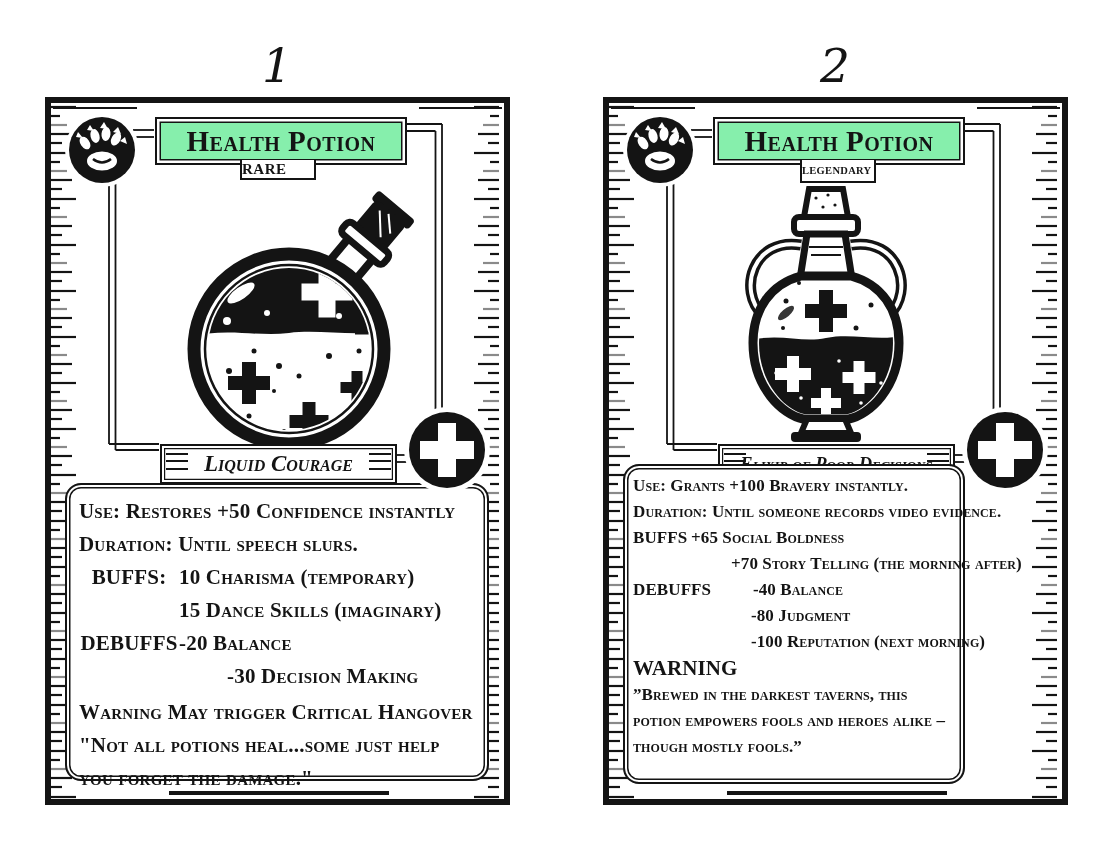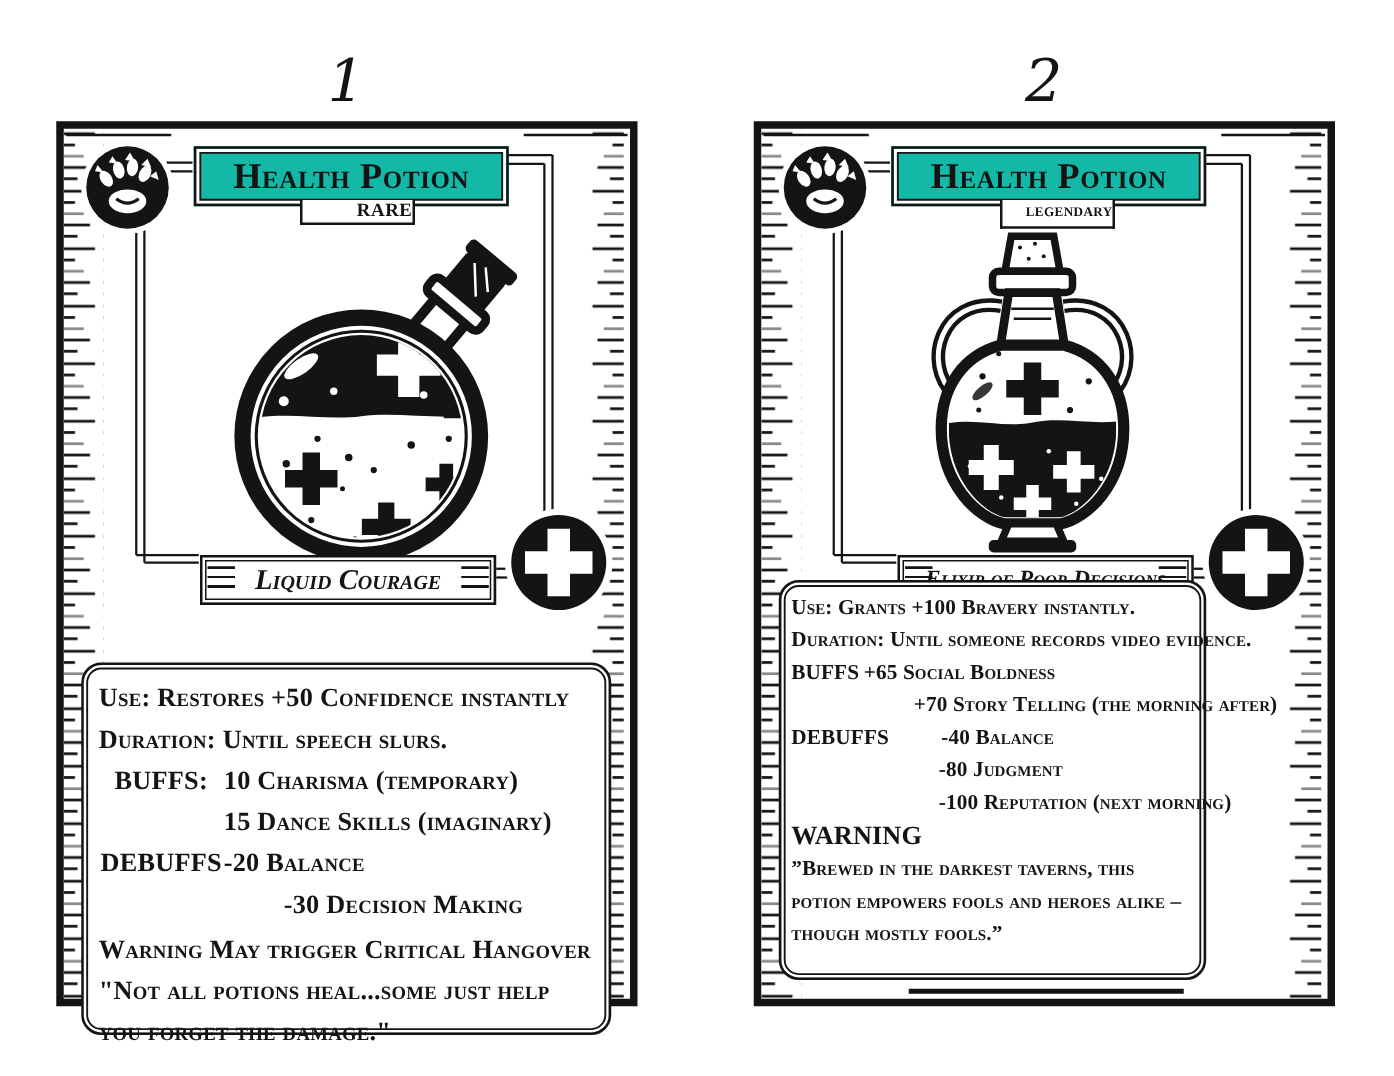--- a/index.html
+++ b/index.html
@@ -17,31 +17,31 @@
     border:6px solid #141414; background:#fff;
   }
   .card svg.overlay { position:absolute; left:0; top:0; width:453px; height:696px; }
   .card svg.pawbox  { position:absolute; left:11px; top:7px; width:80px; height:80px; z-index:4; }
   .card svg.badge   { position:absolute; left:351px; top:302px; width:90px; height:90px; z-index:5; }
   .card svg.bottle1 { position:absolute; left:108px; top:78px; width:276px; height:280px; z-index:2; }
   .card svg.bottle2 { position:absolute; left:122px; top:80px; width:190px; height:262px; z-index:2; }
 
   .titlebox {
     position:absolute; left:104px; top:14px; width:248px; height:44px; z-index:3;
-    background:#14b8a6; border:2.5px solid #141414;
+    background:#86efac; border:2.5px solid #141414;
     box-shadow: inset 0 0 0 2.5px #fff, inset 0 0 0 4px #141414;
     display:flex; align-items:center; justify-content:center;
     font-weight:700; font-size:29px; font-variant-caps:small-caps; letter-spacing:0.5px;
     white-space:nowrap;
   }
   .raritytab {
     position:absolute; z-index:3; background:#fff;
     border:2px solid #141414; border-top:none;
-    display:flex; align-items:center; justify-content:flex-end;
-    font-weight:700; color:#141414;padding-left:16px;
+    display:flex; align-items:center; justify-content:flex-start;
+    font-weight:700; color:#141414;
   }
   .tab1 { left:189px; top:57px; width:72px; height:18px; font-size:15px; letter-spacing:0.5px; }
   .tab2 { left:191px; top:57px; width:72px; height:21px; font-size:10.5px; letter-spacing:0.3px; }
 
   .banner {
     position:absolute; left:109px; top:341px; width:233px; height:36px; z-index:3;
     background:#fff; border:2px solid #141414;
     box-shadow: inset 0 0 0 2px #fff, inset 0 0 0 3.2px #141414;
     display:flex; align-items:center; justify-content:center;
     font-weight:700; font-variant-caps:small-caps; white-space:nowrap;font-style:italic;
@@ -53,21 +53,21 @@
   .banner::before { left:4px; }
   .banner::after  { right:4px; }
   .b1 { font-size:23px; }
   .b2 { font-size:18.5px; }
 
   .textbox {
     position:absolute; left:14px; z-index:4; background:#fff;
     border:2px solid #141414; border-radius:16px;
     box-shadow: inset 0 0 0 2px #fff, inset 0 0 0 3.5px #141414;
   }
-  .tb1 { top:380px; width:424px; height:298px; padding:10px 10px 6px 12px; box-sizing:border-box;margin-top:47px; }
+  .tb1 { top:380px; width:424px; height:298px; padding:10px 10px 6px 12px; box-sizing:border-box; }
   .tb2 { top:361px; width:342px; height:320px; padding:7px 14px 4px 8px;  box-sizing:border-box; }
 
   .stats { font-weight:700; font-variant-caps:small-caps; color:#141414; }
   .s1 { font-size:21px;  line-height:33px; letter-spacing:0.2px; }
   .s2 { font-size:17px;  line-height:26px; letter-spacing:0.1px; }
   .row { white-space:nowrap; }
   .row.wrap { white-space:normal; }
   .cols { display:flex; }
   .lbl-a { min-width:100px;text-align:center; }   
   .ind-a { padding-left:100px; }

